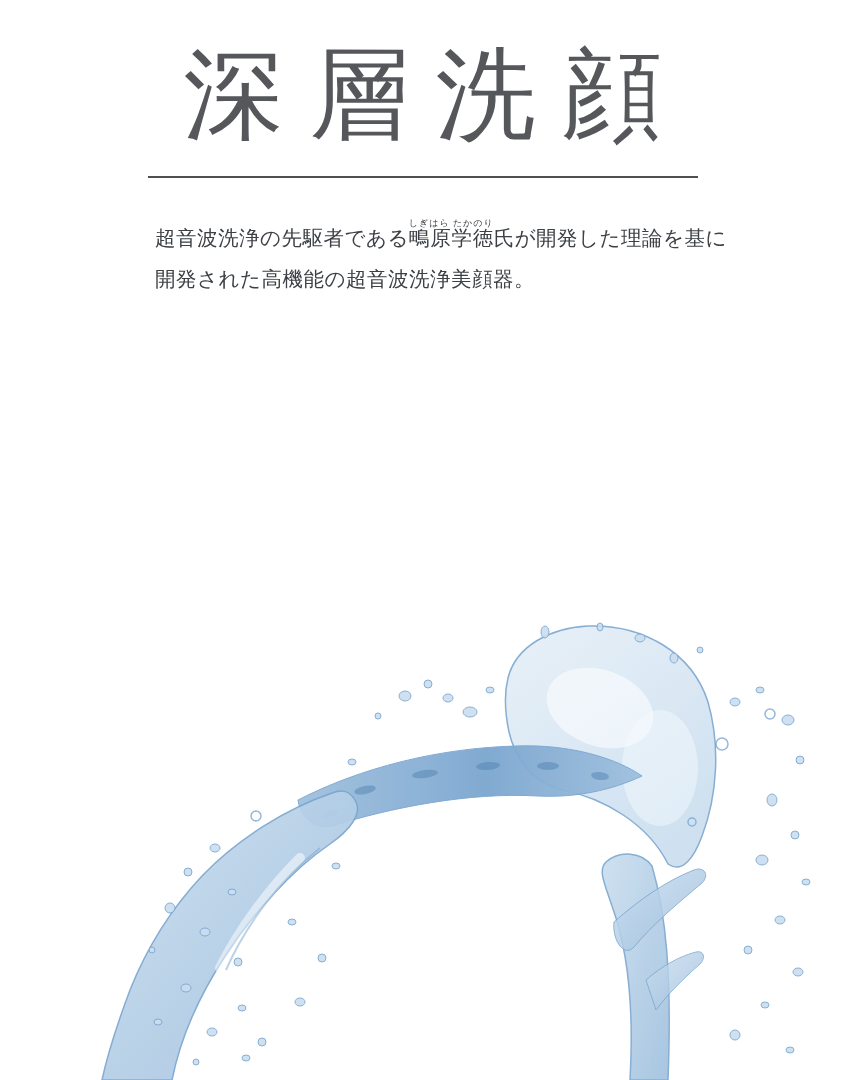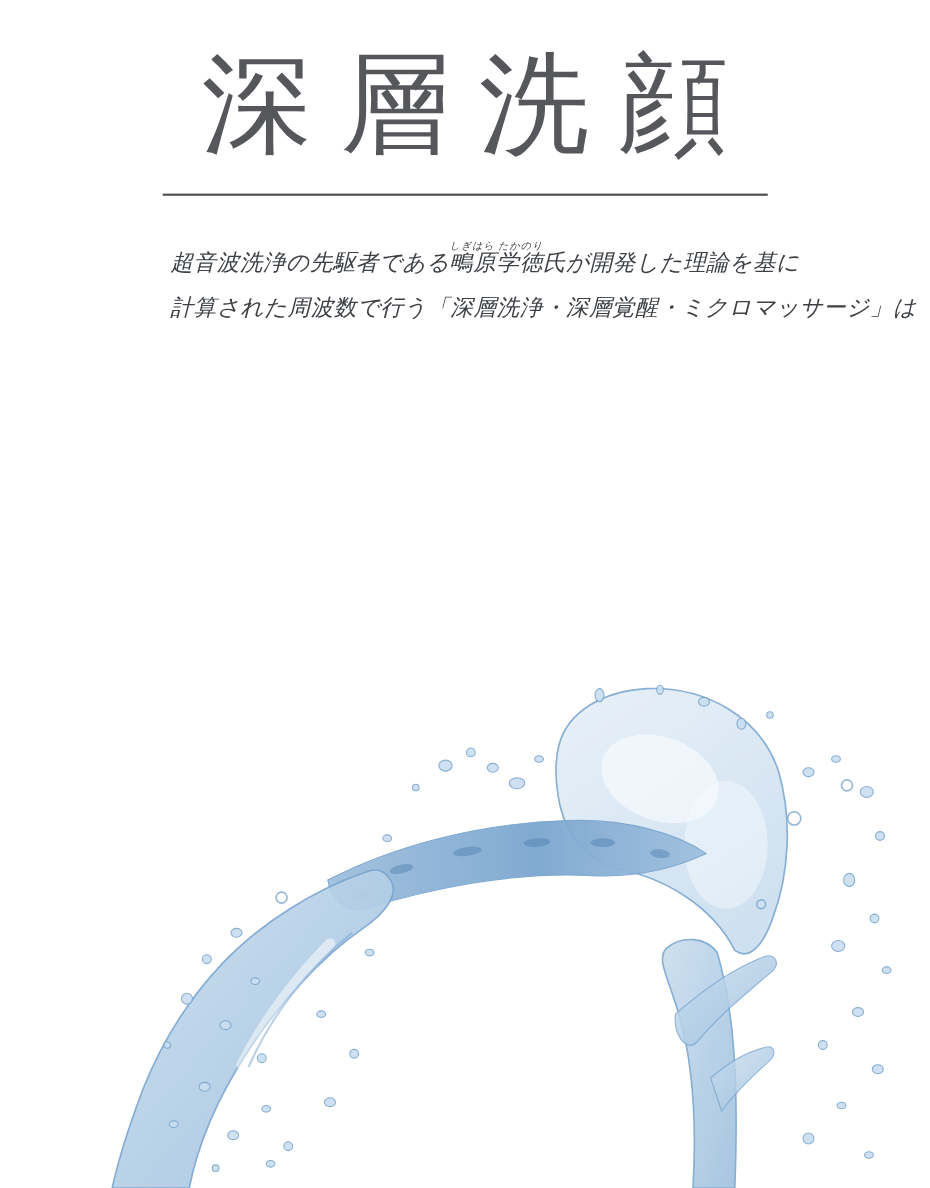--- a/index.html
+++ b/index.html
@@ -32,21 +32,21 @@
   }
 
   .body-copy{
     margin:40px 0 0 155px;
     width:620px;
     color:var(--body,#3d4145);
     font-size:20.5px;
     line-height:41px;
     letter-spacing:0.5px;
   }
-  .body-copy p{margin:0;white-space:nowrap;font-style:italic;}
+  .body-copy p{margin:0;white-space:nowrap;}
   ruby{ruby-position:over;}
   ruby rt{
     font-size:9px;
     letter-spacing:1px;
     color:var(--body,#3d4145);
     transform:translateY(3px);
   }
 
   .splash{
     position:absolute;
@@ -60,21 +60,21 @@
 
 <div class="page">
 
   <h1 class="headline headline-1">深層洗顔</h1>
 
   <div class="divider"></div>
 
 
   <div class="body-copy">
     <p><span>超音波洗浄の先駆者である</span><ruby><span>鴫原学徳</span><rt>しぎはら たかのり</rt></ruby><span>氏が開発した理論を基に</span></p>
-    <p>計算された周波数で行う「深層洗浄・深層覚醒・ミクロマッサージ」は</p>
+    <p>開発された高機能の超音波洗浄美顔器。</p>
   </div>
 
   <div class="splash">
     <svg viewBox="0 0 845 462" xmlns="http://www.w3.org/2000/svg">
       <defs>
         <linearGradient id="gPale" x1="0" y1="0" x2="0.6" y2="1">
           <stop offset="0" style="stop-color:var(--splash-pale,#e7f0f8)"></stop>
           <stop offset="1" style="stop-color:var(--splash-light,#cadeef)"></stop>
         </linearGradient>
         <linearGradient id="gLight" x1="0" y1="0" x2="1" y2="1">

